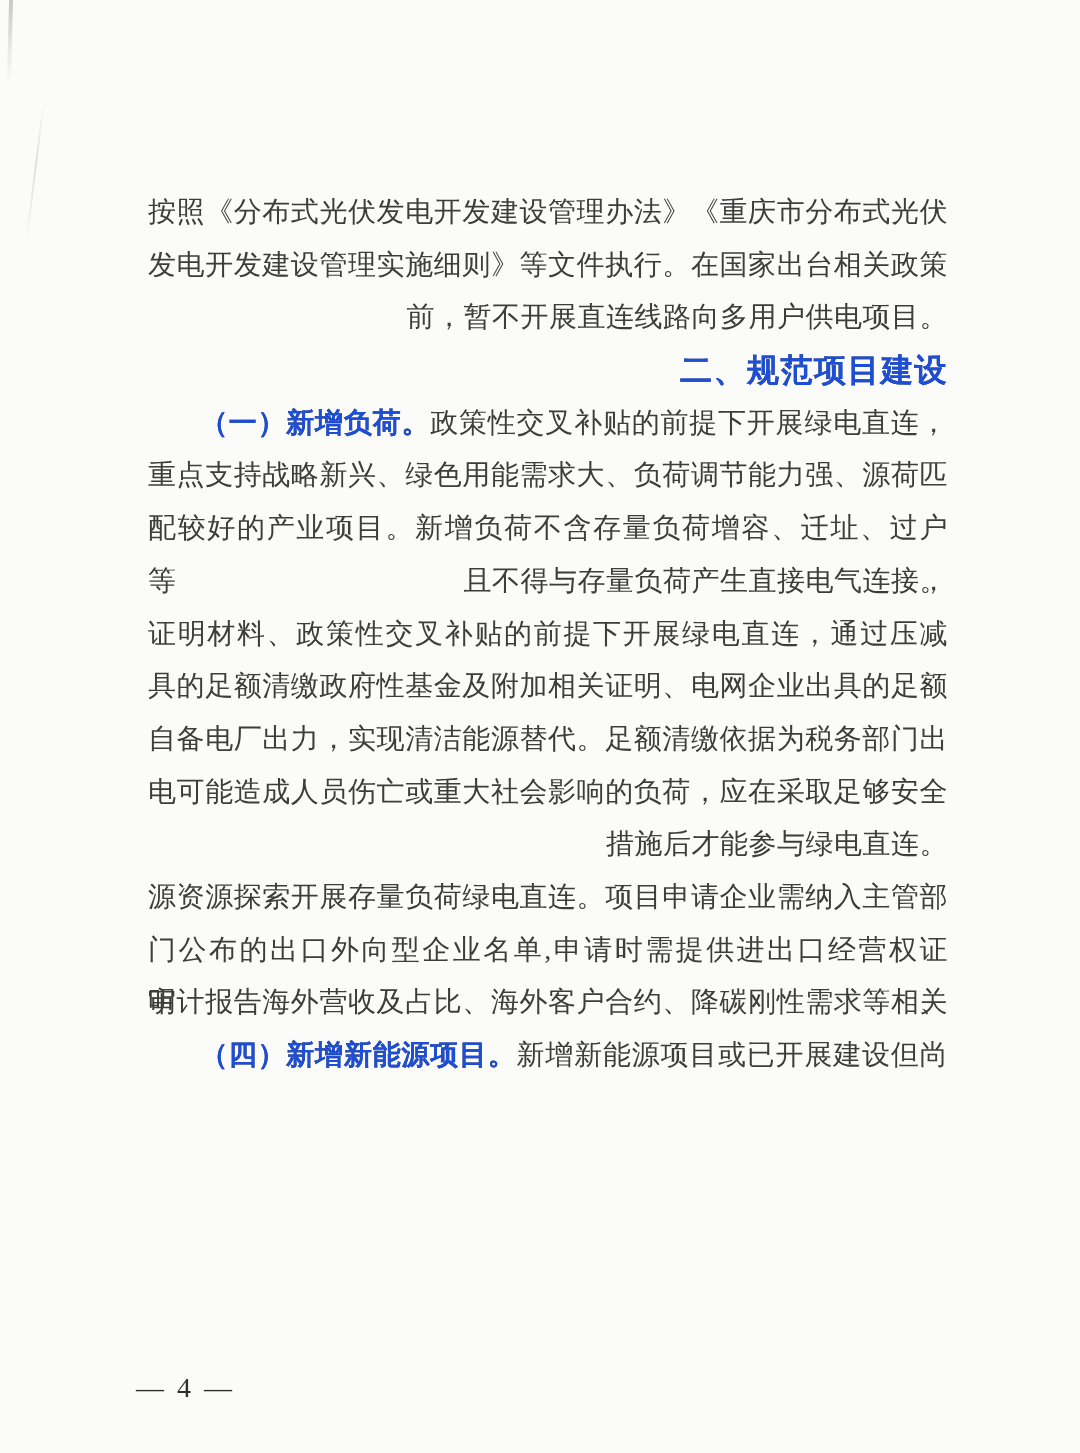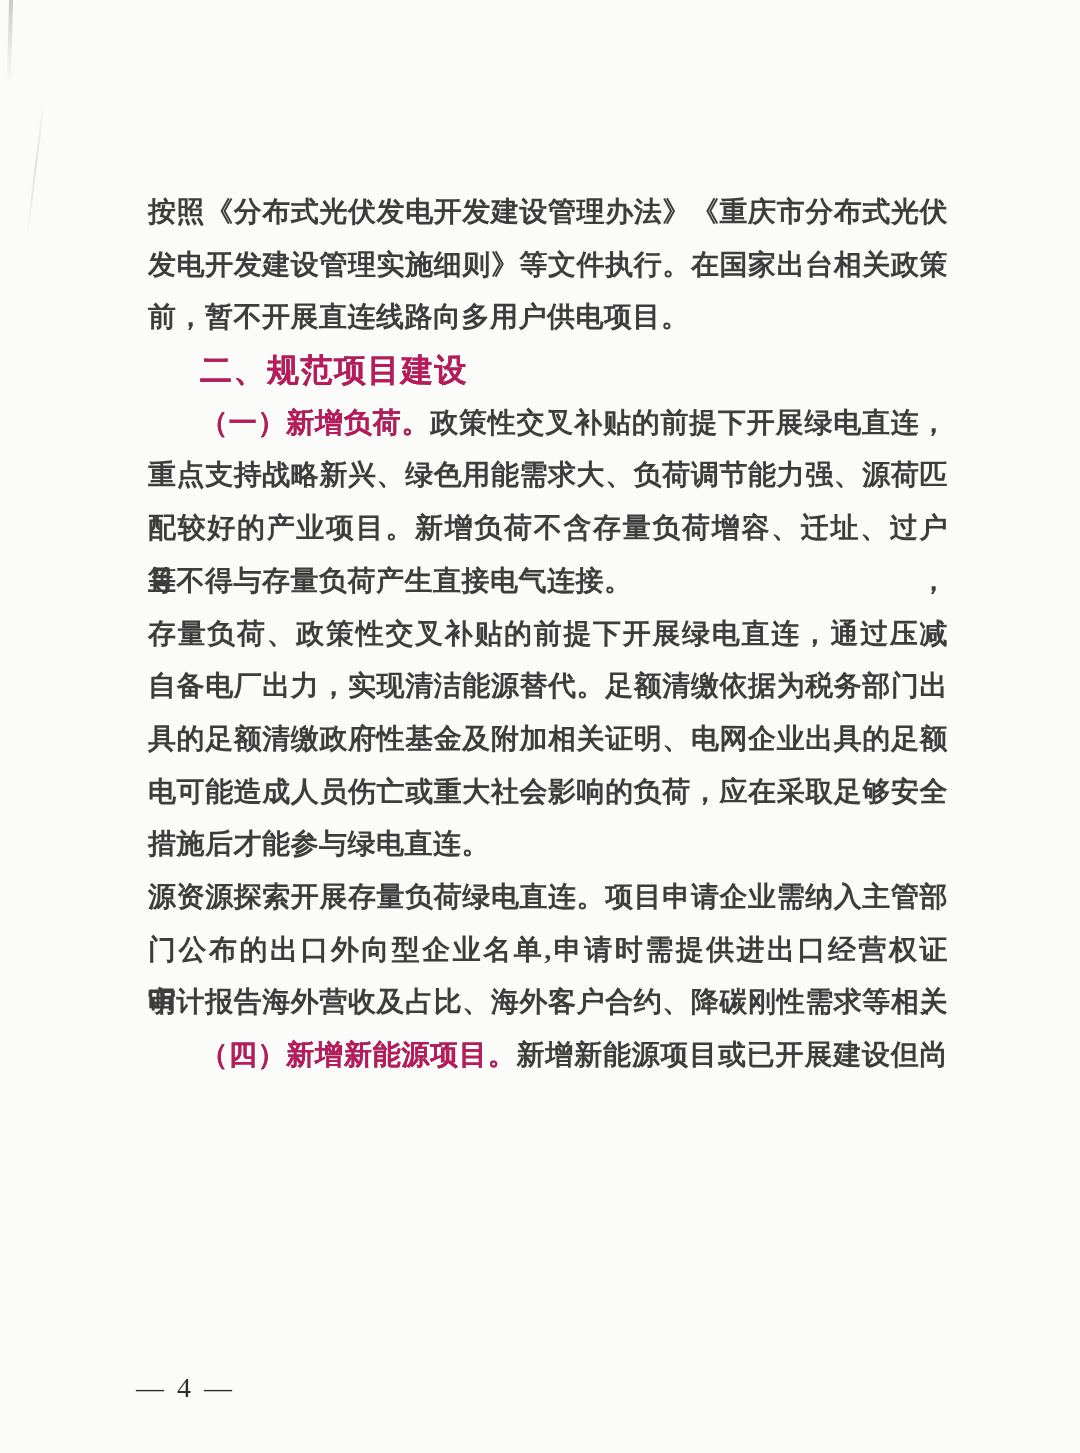--- a/index.html
+++ b/index.html
@@ -40,39 +40,40 @@
     width:800px;
   }
   .line{
     height:52.7px;
     line-height:52.7px;
     font-size:28px;
     letter-spacing:.5px;
     color:var(--text);
     white-space:normal;
     overflow:visible;
+    text-align:right;
   }
   .line.fill{
     text-align:justify;
     text-align-last:justify;
   }
   .line.indent{
     padding-left:52px;
   }
   .line.heading{
     font-family:"Liberation Sans", sans-serif;
     font-weight:700;
     font-size:32px;
     letter-spacing:1.5px;
     color:var(--heading);
   }
-  .seg{font-weight:700;}
+  .seg{font-weight:400;}
   .seg.bold{
     font-weight:700;
-    color:#be185d;
+    color:#1d4ed8;
     text-shadow:0 0 .4px #444;
   }
   .page-number{
     position:absolute;
     left:136px;
     top:1362px;
     height:52px;
     line-height:52px;
     font-size:28px;
     letter-spacing:3px;
@@ -89,23 +90,23 @@
 
   <div class="content">
       <div class="line fill"><span class="seg">按照《分布式光伏发电开发建设管理办法》《重庆市分布式光伏</span></div>
       <div class="line fill"><span class="seg">发电开发建设管理实施细则》等文件执行。在国家出台相关政策</span></div>
       <div class="line"><span class="seg">前，暂不开展直连线路向多用户供电项目。</span></div>
       <div class="line indent heading"><span class="seg bold">二、规范项目建设</span></div>
       <div class="line indent fill"><span class="seg bold">（一）新增负荷。</span><span class="seg">政策性交叉补贴的前提下开展绿电直连，</span></div>
       <div class="line fill"><span class="seg">重点支持战略新兴、绿色用能需求大、负荷调节能力强、源荷匹</span></div>
       <div class="line fill"><span class="seg">配较好的产业项目。新增负荷不含存量负荷增容、迁址、过户等，</span></div>
       <div class="line"><span class="seg">且不得与存量负荷产生直接电气连接。</span></div>
-      <div class="line fill"><span class="seg">存量负荷、政策性交叉补贴的前提下开展绿电直连，通过压减</span></div>
+      <div class="line fill"><span class="seg">证明材料、政策性交叉补贴的前提下开展绿电直连，通过压减</span></div>
+      <div class="line fill"><span class="seg">具的足额清缴政府性基金及附加相关证明、电网企业出具的足额</span></div>
       <div class="line fill"><span class="seg">自备电厂出力，实现清洁能源替代。足额清缴依据为税务部门出</span></div>
-      <div class="line fill"><span class="seg">具的足额清缴政府性基金及附加相关证明、电网企业出具的足额</span></div>
       <div class="line fill"><span class="seg">电可能造成人员伤亡或重大社会影响的负荷，应在采取足够安全</span></div>
       <div class="line"><span class="seg">措施后才能参与绿电直连。</span></div>
       <div class="line fill"><span class="seg">源资源探索开展存量负荷绿电直连。项目申请企业需纳入主管部</span></div>
       <div class="line fill"><span class="seg">门公布的出口外向型企业名单,申请时需提供进出口经营权证明、</span></div>
       <div class="line fill"><span class="seg">审计报告海外营收及占比、海外客户合约、降碳刚性需求等相关</span></div>
       <div class="line indent fill"><span class="seg bold">（四）新增新能源项目。</span><span class="seg">新增新能源项目或已开展建设但尚</span></div>
     </div>
 
   <div class="page-number">— 4 —</div>
 </div>

